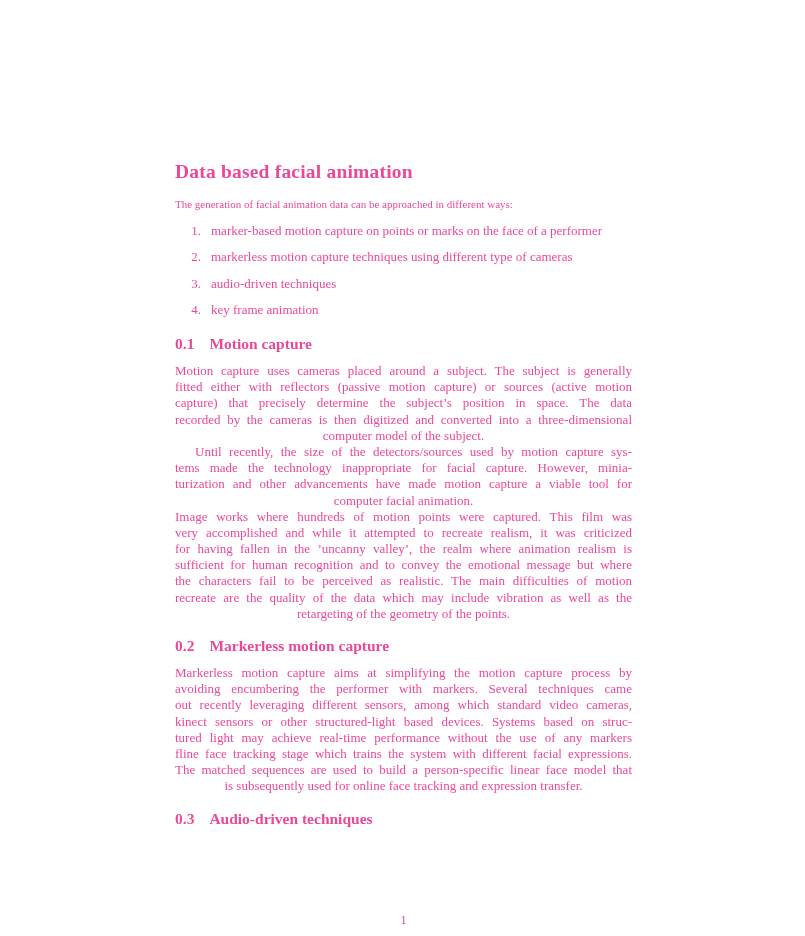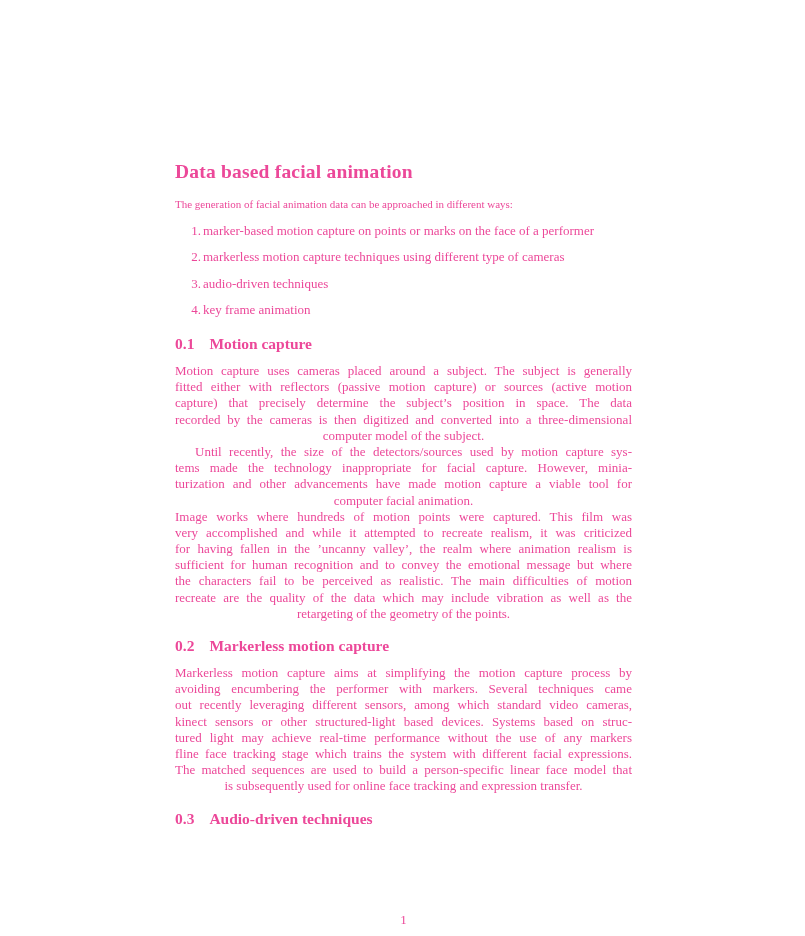--- a/index.html
+++ b/index.html
@@ -43,21 +43,21 @@
     font-size: 13px;
     line-height: 16.2px;
   }
   .list-item + .list-item { margin-top: 10px; }
   .li-num {
     width: 26px;
     text-align: right;
     flex: 0 0 26px;
   }
   .li-text {
-    margin-left: 2px;
+    margin-left: 10px;
   }
   .sec-head {
     font-size: 15.5px;
     font-weight: bold;
     line-height: 19px;
     margin: 14px 0 10px 0;
   }
   .sec-num { margin-right: 15px; text-align: center; }
   .paragraph { margin: 0; }
   .pline {

